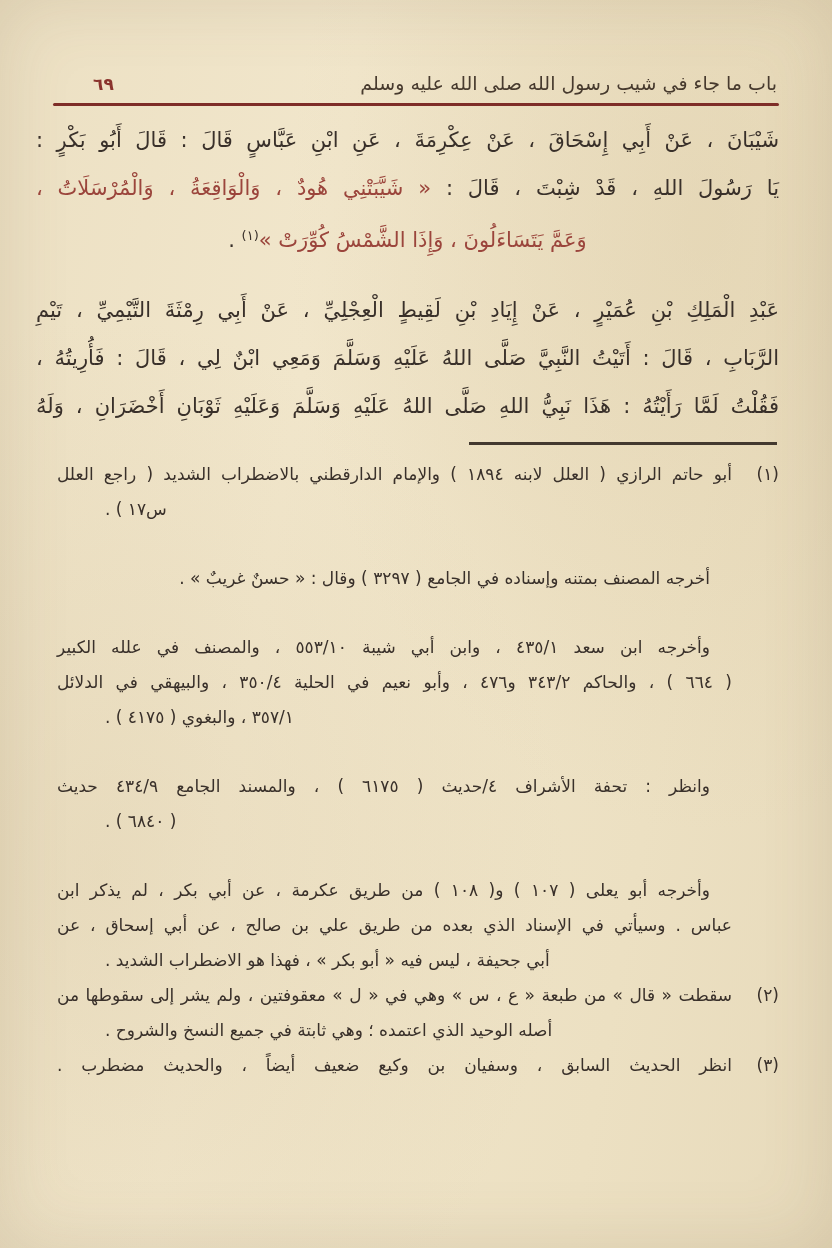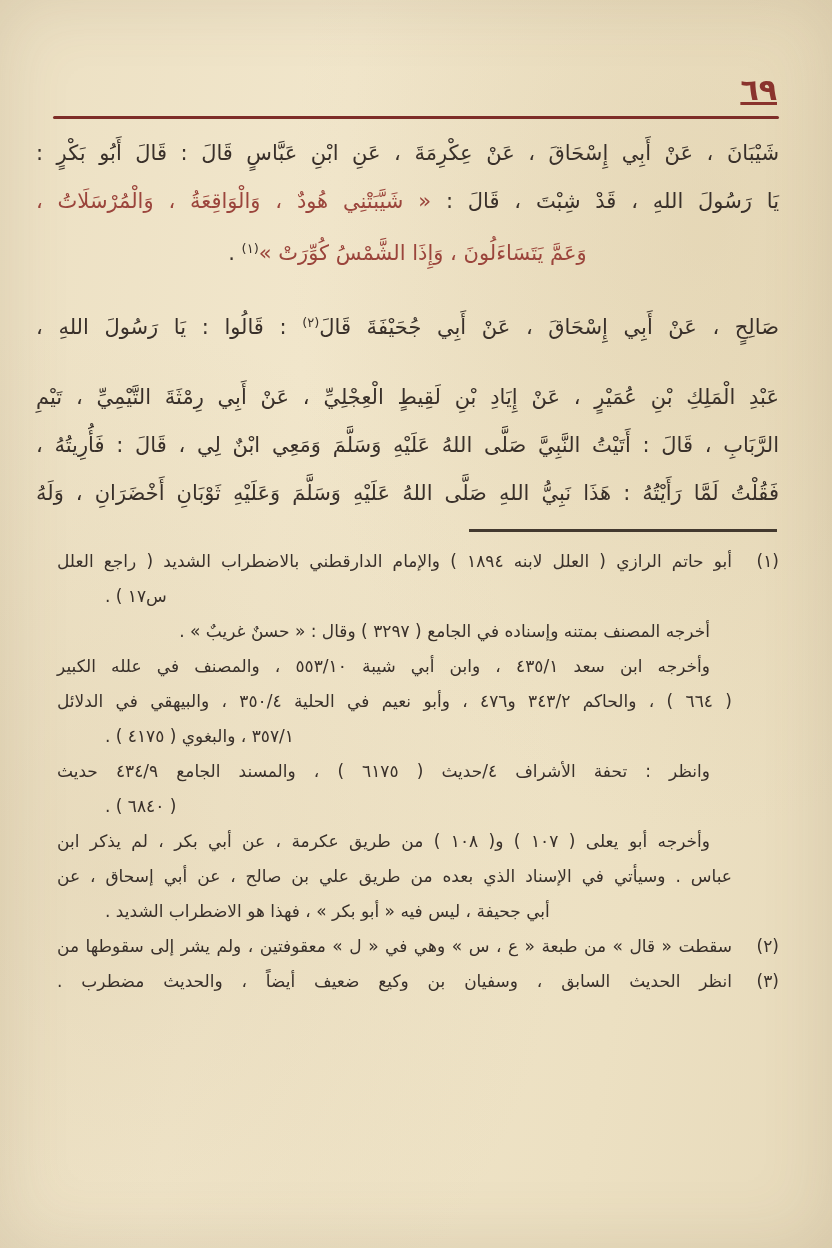--- a/index.html
+++ b/index.html
@@ -23,24 +23,23 @@
     justify-content:space-between;
     align-items:baseline;
     margin:72px 55px 0 93px;
   }
   .htitle{
     font-size:19px;
     color:#473a2e;
     letter-spacing:0;
   }
   .pnum{
-    font-size:30px;
+    font-size:17px;
     font-weight:bold;
     color:#8a332d;
-    text-decoration:underline;
   }
   .hrule{
     height:3px;
     background:#7e2d28;
     margin:9px 53px 0 53px;
     border-radius:2px;
   }
   
   .bodytxt{
     margin:10px 53px 0 36px;
@@ -84,42 +83,42 @@
     text-align:right;
   }
   .fntext{ flex:1; min-width:0; }
   .fl{
     line-height:35px;
     text-align:justify;
   }
   .fl.just{ text-align-last:justify; }
   .fl.left{ text-align-last:left;margin-left:48px; }
   .fl.right{ text-align-last:right; }
-  .fl.ind{ padding-right:22px; }
+  .fl.ind{ padding-right:22px;margin-top:34px; }
 </style>
 </head>
 <body>
 
 <div class="page">
 
   <div class="hdr">
+    <div class="htitle">باب ما جاء في شيب رسول الله صلى الله عليه وسلم</div>
     <div class="pnum">٦٩</div>
   </div>
   <div class="hrule"></div>
 
   <div class="bodytxt">
 
     <div class="para">
       <div class="bl just"><span>شَيْبَانَ ، عَنْ أَبِي إِسْحَاقَ ، عَنْ عِكْرِمَةَ ، عَنِ ابْنِ عَبَّاسٍ قَالَ : قَالَ أَبُو بَكْرٍ :</span></div>
       <div class="bl just"><span>يَا رَسُولَ اللهِ ، قَدْ شِبْتَ ، قَالَ : </span><span class="red">« شَيَّبَتْنِي هُودٌ ، وَالْوَاقِعَةُ ، وَالْمُرْسَلَاتُ ،</span></div>
       <div class="bl center"><span class="red">وَعَمَّ يَتَسَاءَلُونَ ، وَإِذَا الشَّمْسُ كُوِّرَتْ »</span><span class="supmark">(١)</span><span> .</span></div>
     </div>
 
     <div class="para">
-      <div class="bl just"><span>صَالِحٍ ، عَنْ أَبِي إِسْحَاقَ ، عَنْ أَبِي جُحَيْفَةَ قَالَ</span><span class="supmark">(٢)</span><span> : قَالُوا : يَا رَسُولَ اللهِ ،</span></div>
     </div>
 
     <div class="para">
       <div class="bl just"><span>عَبْدِ الْمَلِكِ بْنِ عُمَيْرٍ ، عَنْ إِيَادِ بْنِ لَقِيطٍ الْعِجْلِيِّ ، عَنْ أَبِي رِمْثَةَ التَّيْمِيِّ ، تَيْمِ</span></div>
       <div class="bl just"><span>الرَّبَابِ ، قَالَ : أَتَيْتُ النَّبِيَّ صَلَّى اللهُ عَلَيْهِ وَسَلَّمَ وَمَعِي ابْنٌ لِي ، قَالَ : فَأُرِيتُهُ ،</span></div>
       <div class="bl just"><span>فَقُلْتُ لَمَّا رَأَيْتُهُ : هَذَا نَبِيُّ اللهِ صَلَّى اللهُ عَلَيْهِ وَسَلَّمَ وَعَلَيْهِ ثَوْبَانِ أَخْضَرَانِ ، وَلَهُ</span></div>
     </div>
 
   </div>
 
@@ -141,20 +140,21 @@
         <div class="fl just ind"><span>وأخرجه أبو يعلى ( ١٠٧ ) و( ١٠٨ ) من طريق عكرمة ، عن أبي بكر ، لم يذكر ابن</span></div>
         <div class="fl just"><span>عباس . وسيأتي في الإسناد الذي بعده من طريق علي بن صالح ، عن أبي إسحاق ، عن</span></div>
         <div class="fl left"><span>أبي جحيفة ، ليس فيه « أبو بكر » ، فهذا هو الاضطراب الشديد .</span></div>
       </div>
     </div>
 
     <div class="fn">
       <span class="fnnum">(٢)</span>
       <div class="fntext">
         <div class="fl just"><span>سقطت « قال » من طبعة « ع ، س » وهي في « ل » معقوفتين ، ولم يشر إلى سقوطها من</span></div>
+        <div class="fl left"><span>أصله الوحيد الذي اعتمده ؛ وهي ثابتة في جميع النسخ والشروح .</span></div>
       </div>
     </div>
 
     <div class="fn">
       <span class="fnnum">(٣)</span>
       <div class="fntext">
         <div class="fl just"><span>انظر الحديث السابق ، وسفيان بن وكيع ضعيف أيضاً ، والحديث مضطرب .</span></div>
       </div>
     </div>
 

